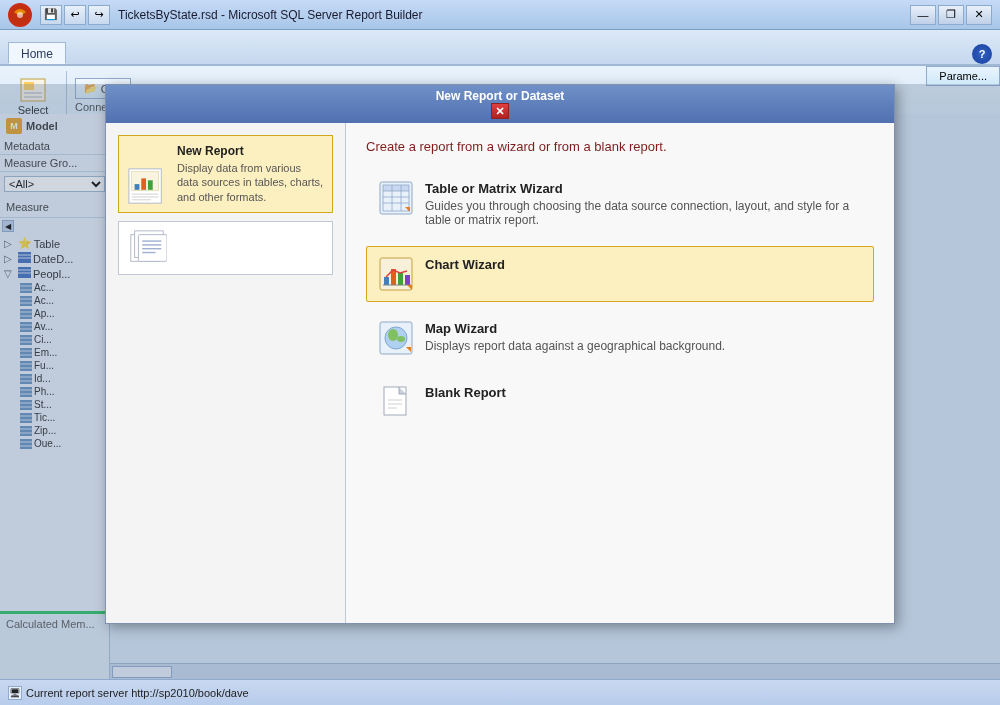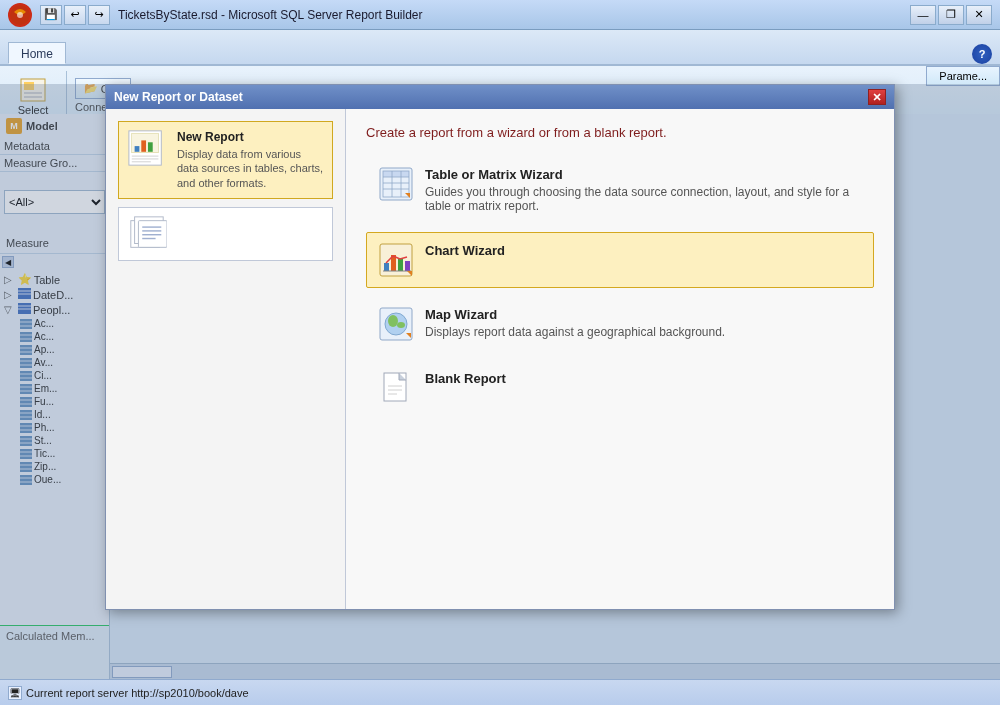--- a/index.html
+++ b/index.html
@@ -89,25 +89,25 @@
     }
     .sidebar-header-icon {
       width: 16px; height: 16px;
       background: #e8a020;
       border-radius: 2px;
       display: flex; align-items: center; justify-content: center;
       color: white; font-size: 9px;
     }
     .sidebar-select {
       width: 100%;
-      height: 24px;
+      height: 16px;
       font-size: 11px;
       border: 1px solid #a0b8d0;
       background: white;
-      margin: 16px 0;
+      margin: 2px 0;
     }
     .sidebar-tree {
       flex: 1;
       overflow: auto;
       padding: 2px;
     }
     .tree-item {
       display: flex; align-items: center; gap: 2px;
       padding: 1px 2px;
       font-size: 11px;
@@ -121,23 +121,23 @@
       padding: 1px 2px;
       font-size: 10px;
       cursor: pointer;
       color: #222;
     }
     .field-icon {
       width: 12px; height: 10px;
       background: repeating-linear-gradient(to bottom, #6090c0 0px, #6090c0 2px, #9ab8d8 2px, #9ab8d8 4px);
     }
     .calc-mem-section {
-      height: 54px;
+      height: 68px;
       background: #e0ecf8;
-      border-top: 1px solid #22c55e;
+      border-top: 3px solid #22c55e;
       padding: 4px 6px;
       font-size: 11px;
       color: #555;
     }
 
     
     .modal-overlay {
       position: absolute;
       top: 84px;
       left: 0;
@@ -159,20 +159,21 @@
     }
     .modal-titlebar {
       background: linear-gradient(to bottom, #7090c8, #5070b0);
       color: white;
       padding: 4px 8px;
       display: flex;
       align-items: center;
       justify-content: space-between;
       font-size: 12px;
       font-weight: bold;
+      flex-direction: column;
     }
     .modal-close {
       width: 18px; height: 16px;
       background: linear-gradient(to bottom, #e04040, #b02020);
       border: 1px solid #902020;
       color: white;
       font-size: 11px;
       display: flex; align-items: center; justify-content: center;
       cursor: pointer;
     }
@@ -206,20 +207,21 @@
       padding: 8px;
       cursor: pointer;
       display: flex;
       align-items: flex-start;
       gap: 10px;
       background: white;
     }
     .card.selected {
       background: #fdf0c0;
       border-color: #d0a820;
+      align-items: flex-end;
     }
     .card-icon {
       width: 40px; height: 36px;
       flex-shrink: 0;
       display: flex; align-items: center; justify-content: center;
     }
     .card-text h3 {
       font-size: 12px; font-weight: bold; color: #222;
       margin-bottom: 3px;
     }

